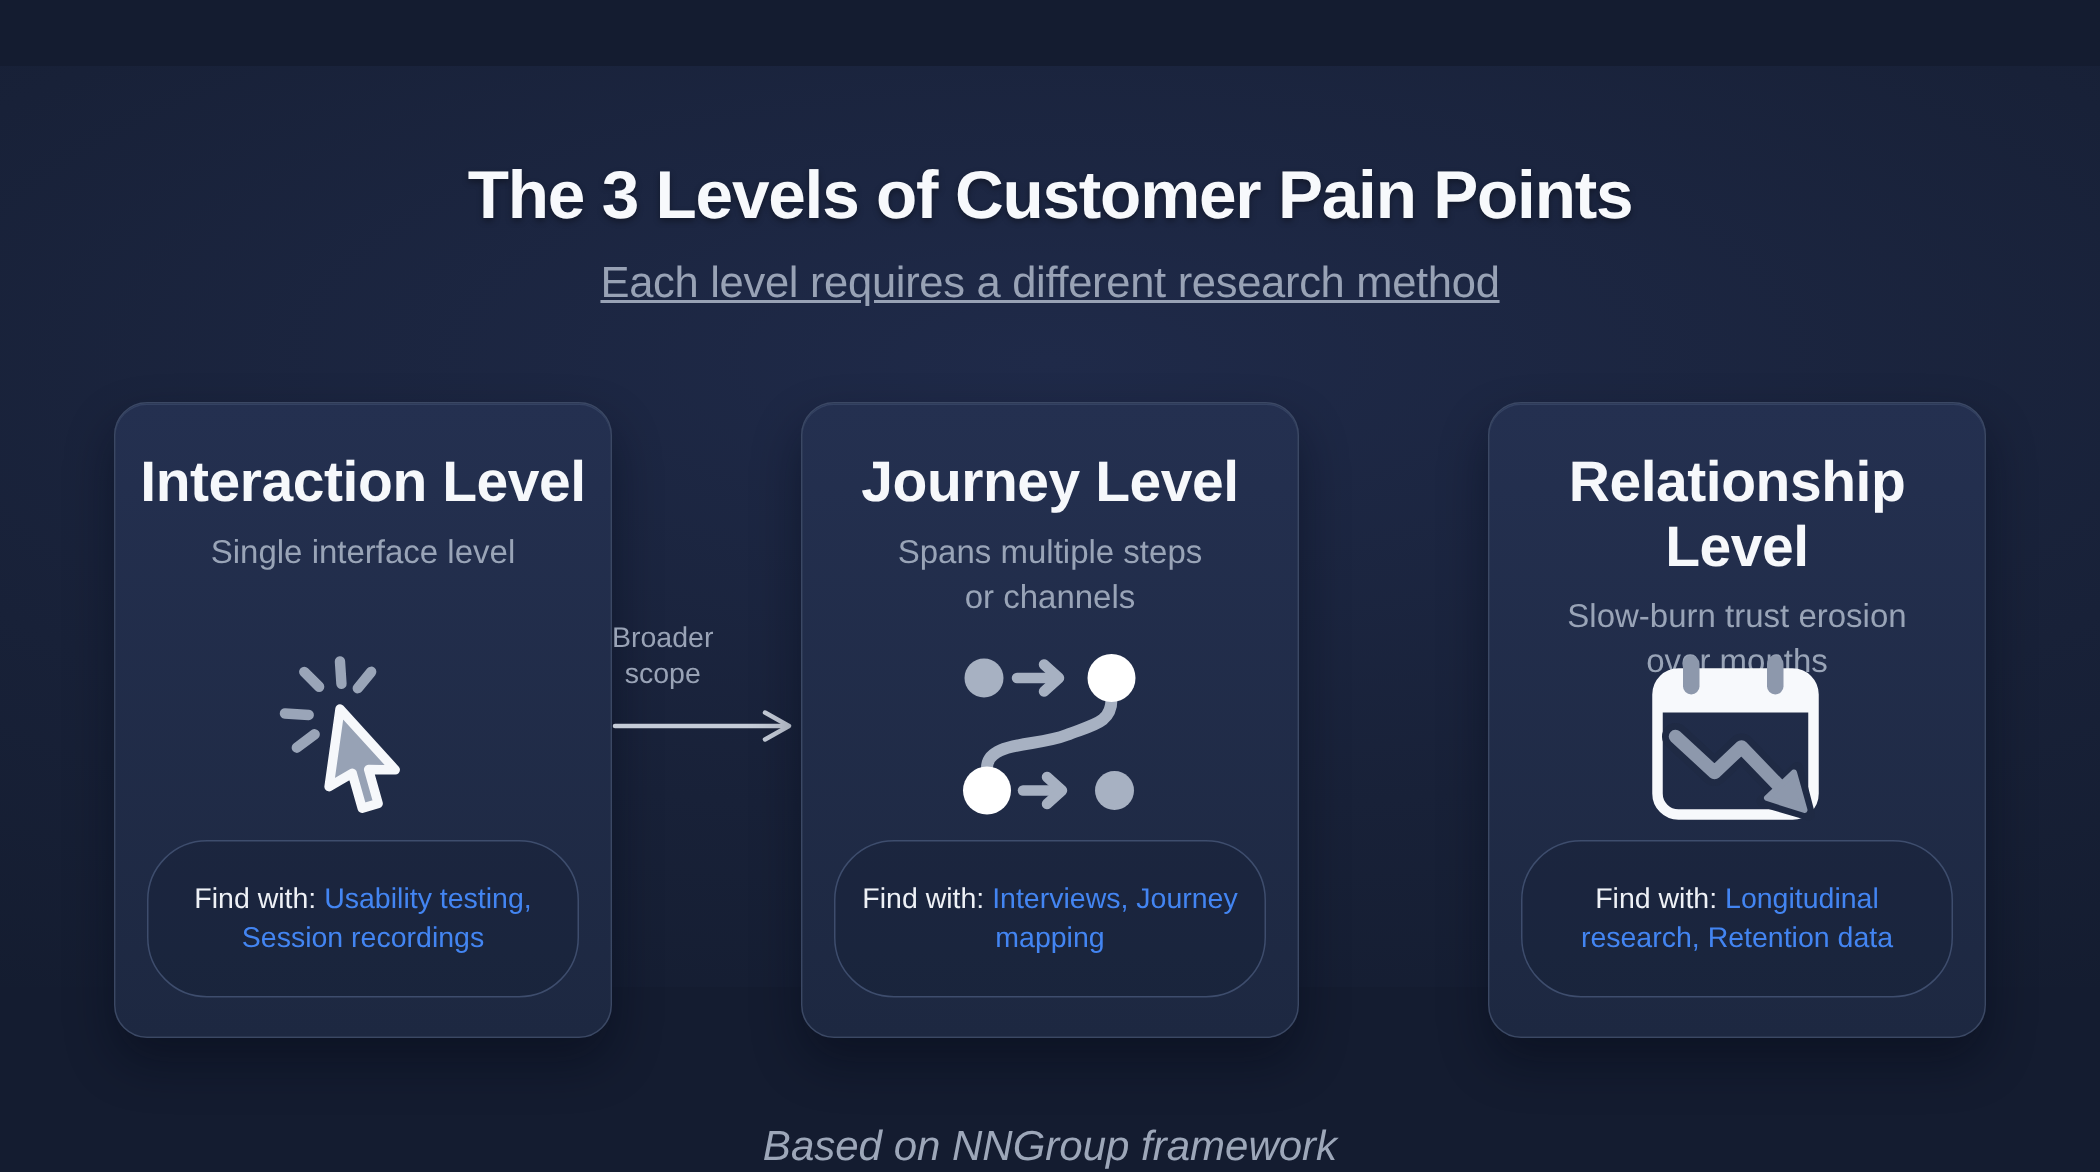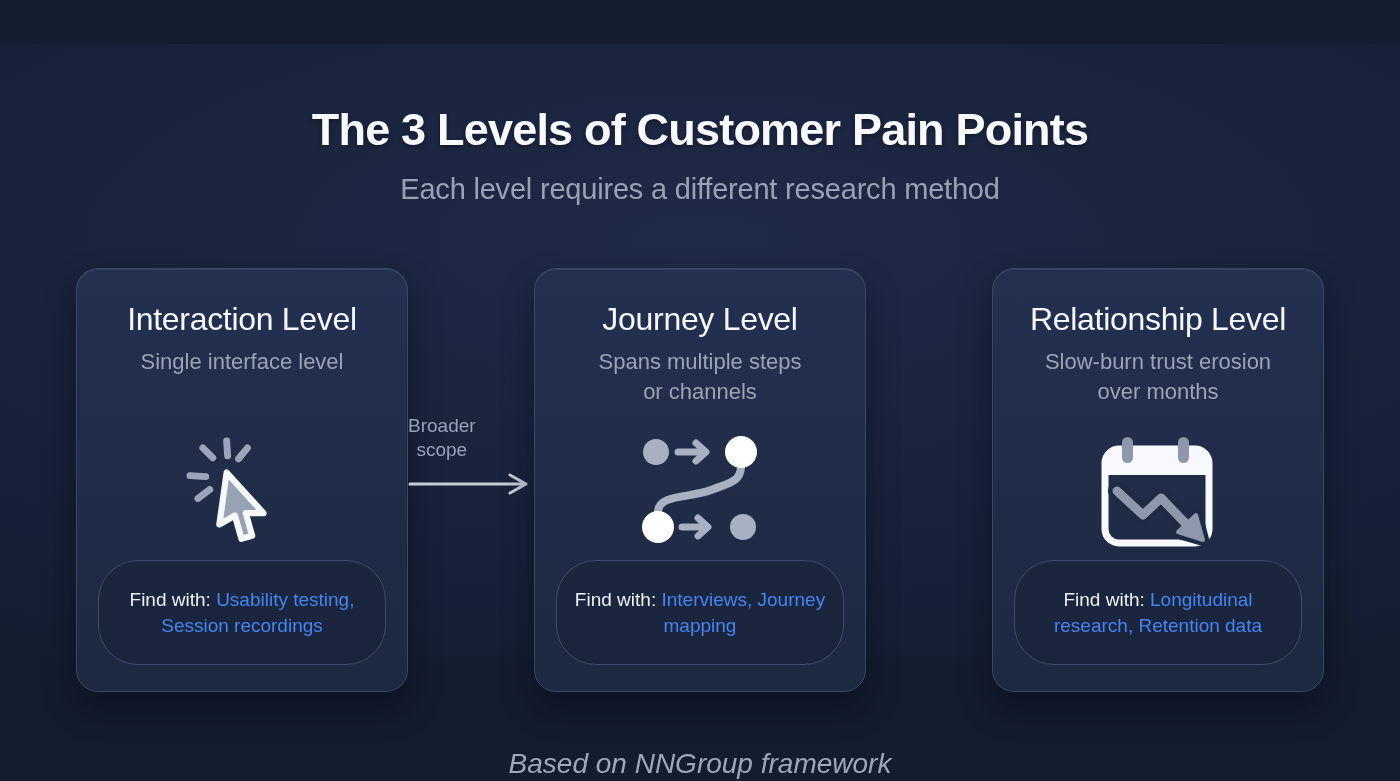--- a/index.html
+++ b/index.html
@@ -20,36 +20,37 @@
     text-align: center;
     font-size: 45px; font-weight: 700; letter-spacing: -0.8px;
     color: #f7f9fc;
     text-shadow: 0 2px 4px rgba(0,0,0,.35);
   }
   .subtitle {
     position: absolute; top: 129px; left: 0; right: 0;
     text-align: center;
     font-size: 29px; font-weight: 400; letter-spacing: -0.2px;
     color: #98a2b5;
+    text-decoration: underline;
   }
   .card {
     position: absolute; top: 224px;
     width: 332px; height: 424px;
     border-radius: 22px;
     background: linear-gradient(180deg, #243050 0%, #1d2841 100%);
     border: 1px solid #3b4864;
     box-shadow: 0 16px 32px rgba(4, 9, 22, .45), inset 0 1px 0 rgba(175,195,230,.12);
   }
   .card-1 { left: 76px; }
   .card-2 { left: 534px; }
   .card-3 { left: 992px; }
   .card-title {
     margin-top: 32px;
     text-align: center;
-    font-size: 32px; font-weight: 400; letter-spacing: -0.3px;
+    font-size: 38px; font-weight: 700; letter-spacing: -0.3px;
     color: #f6f8fb;
   }
   .card-desc {
     margin-top: 9px;
     text-align: center;
     font-size: 22px; line-height: 1.35;
     color: #99a4b7;
     white-space: pre-line;
   }
   .icon-wrap {

